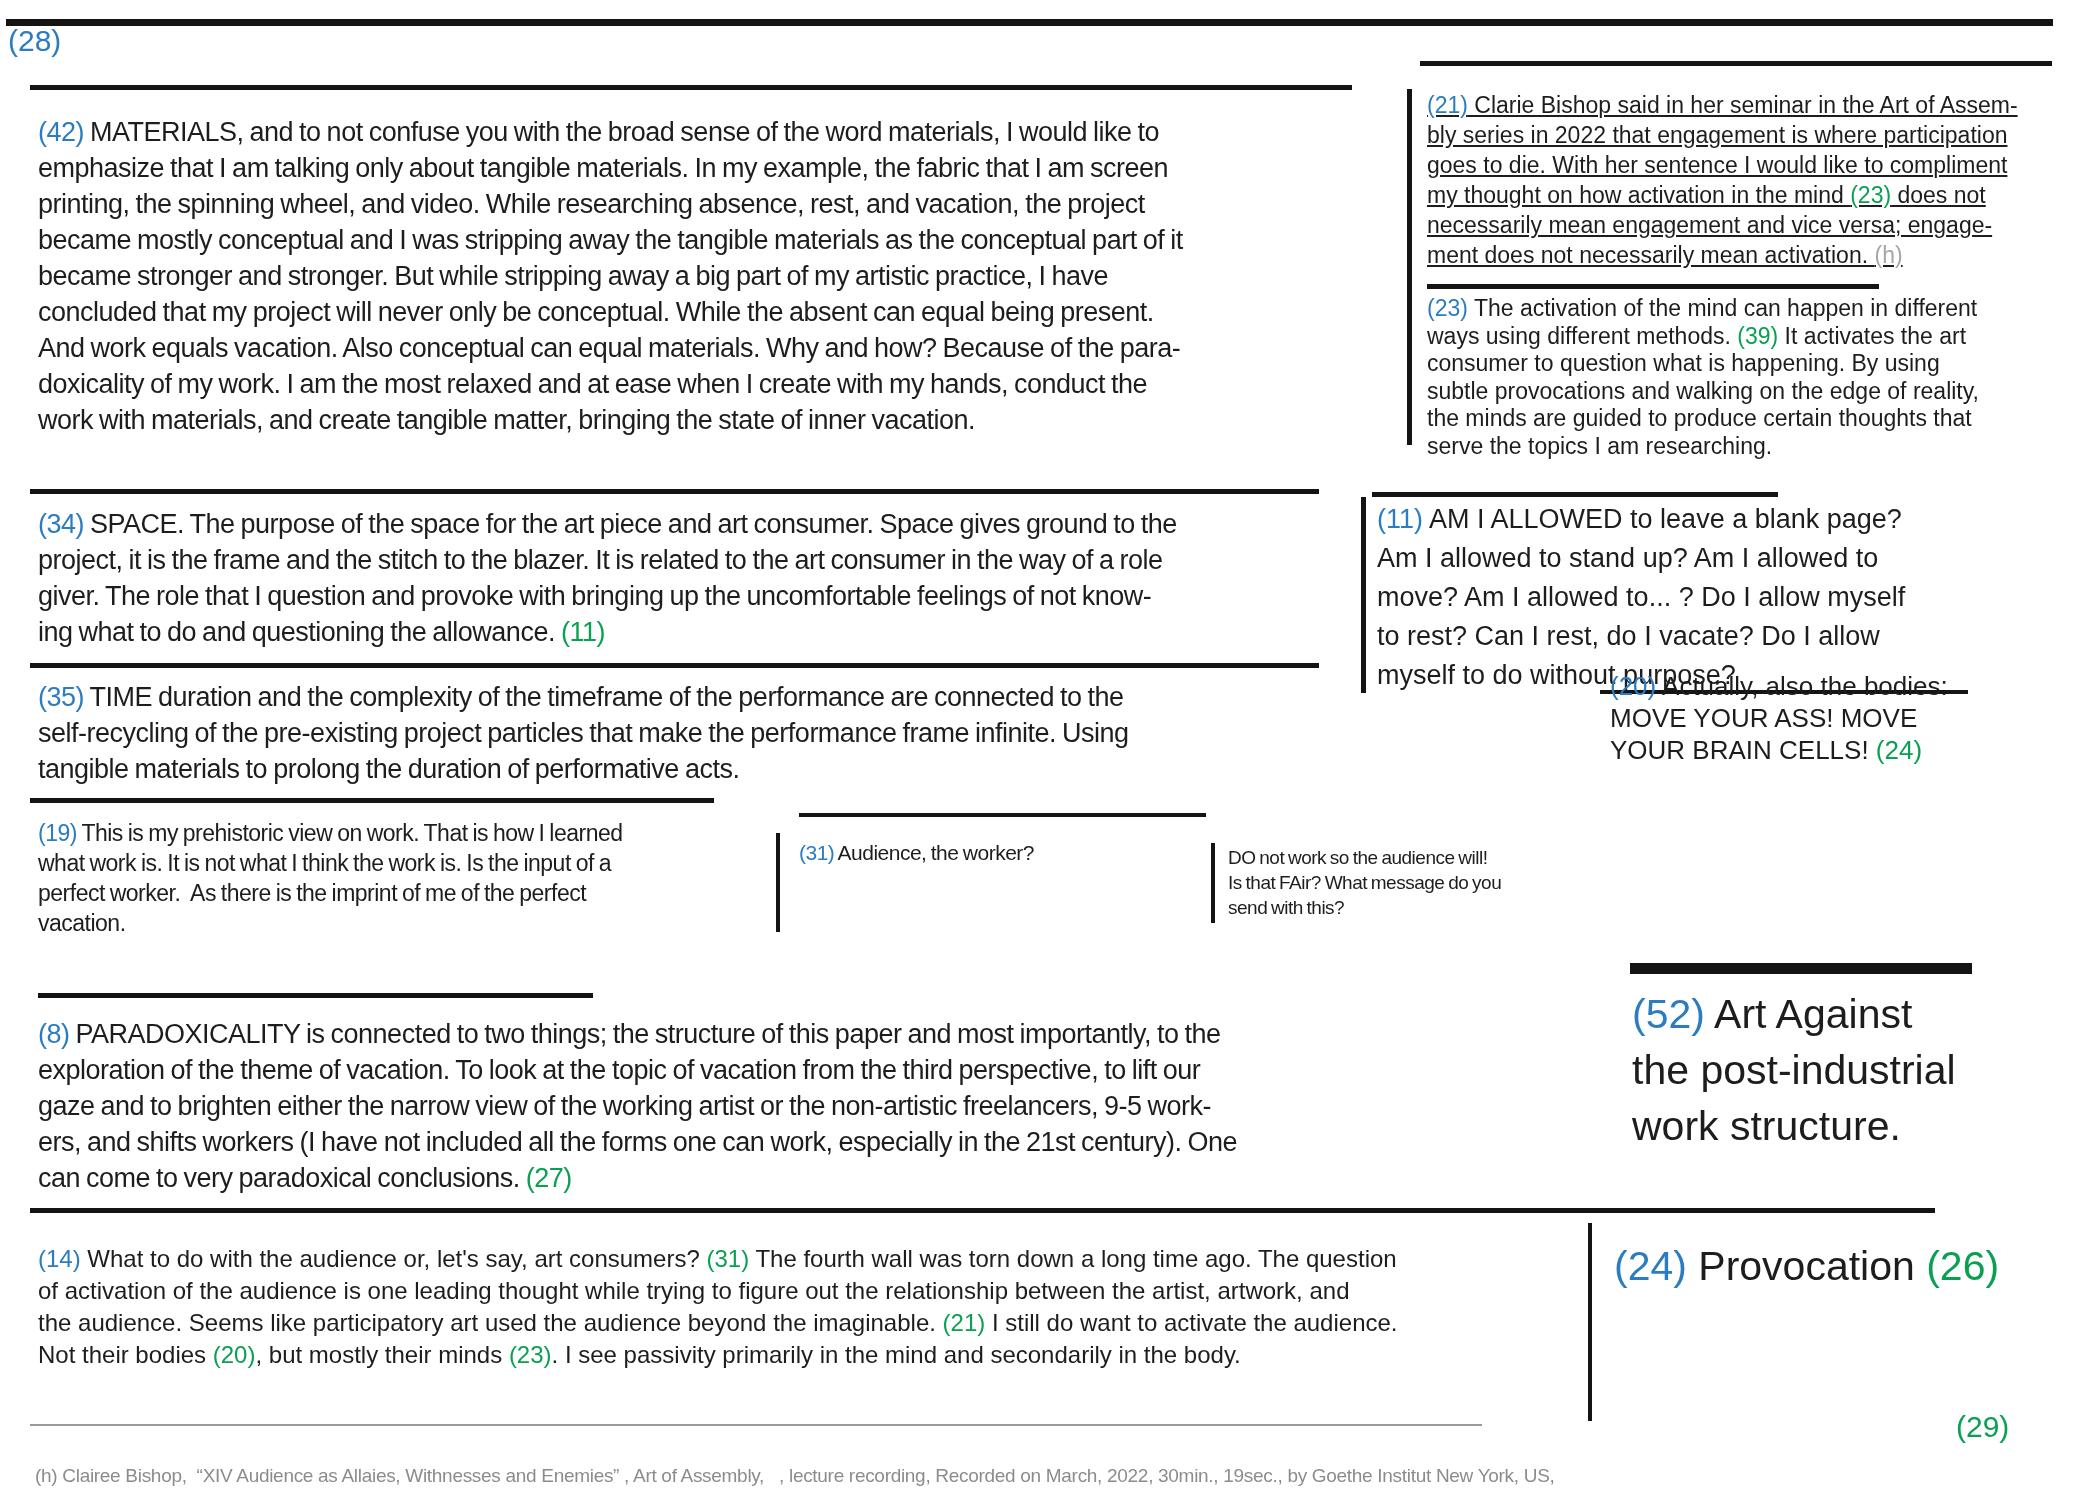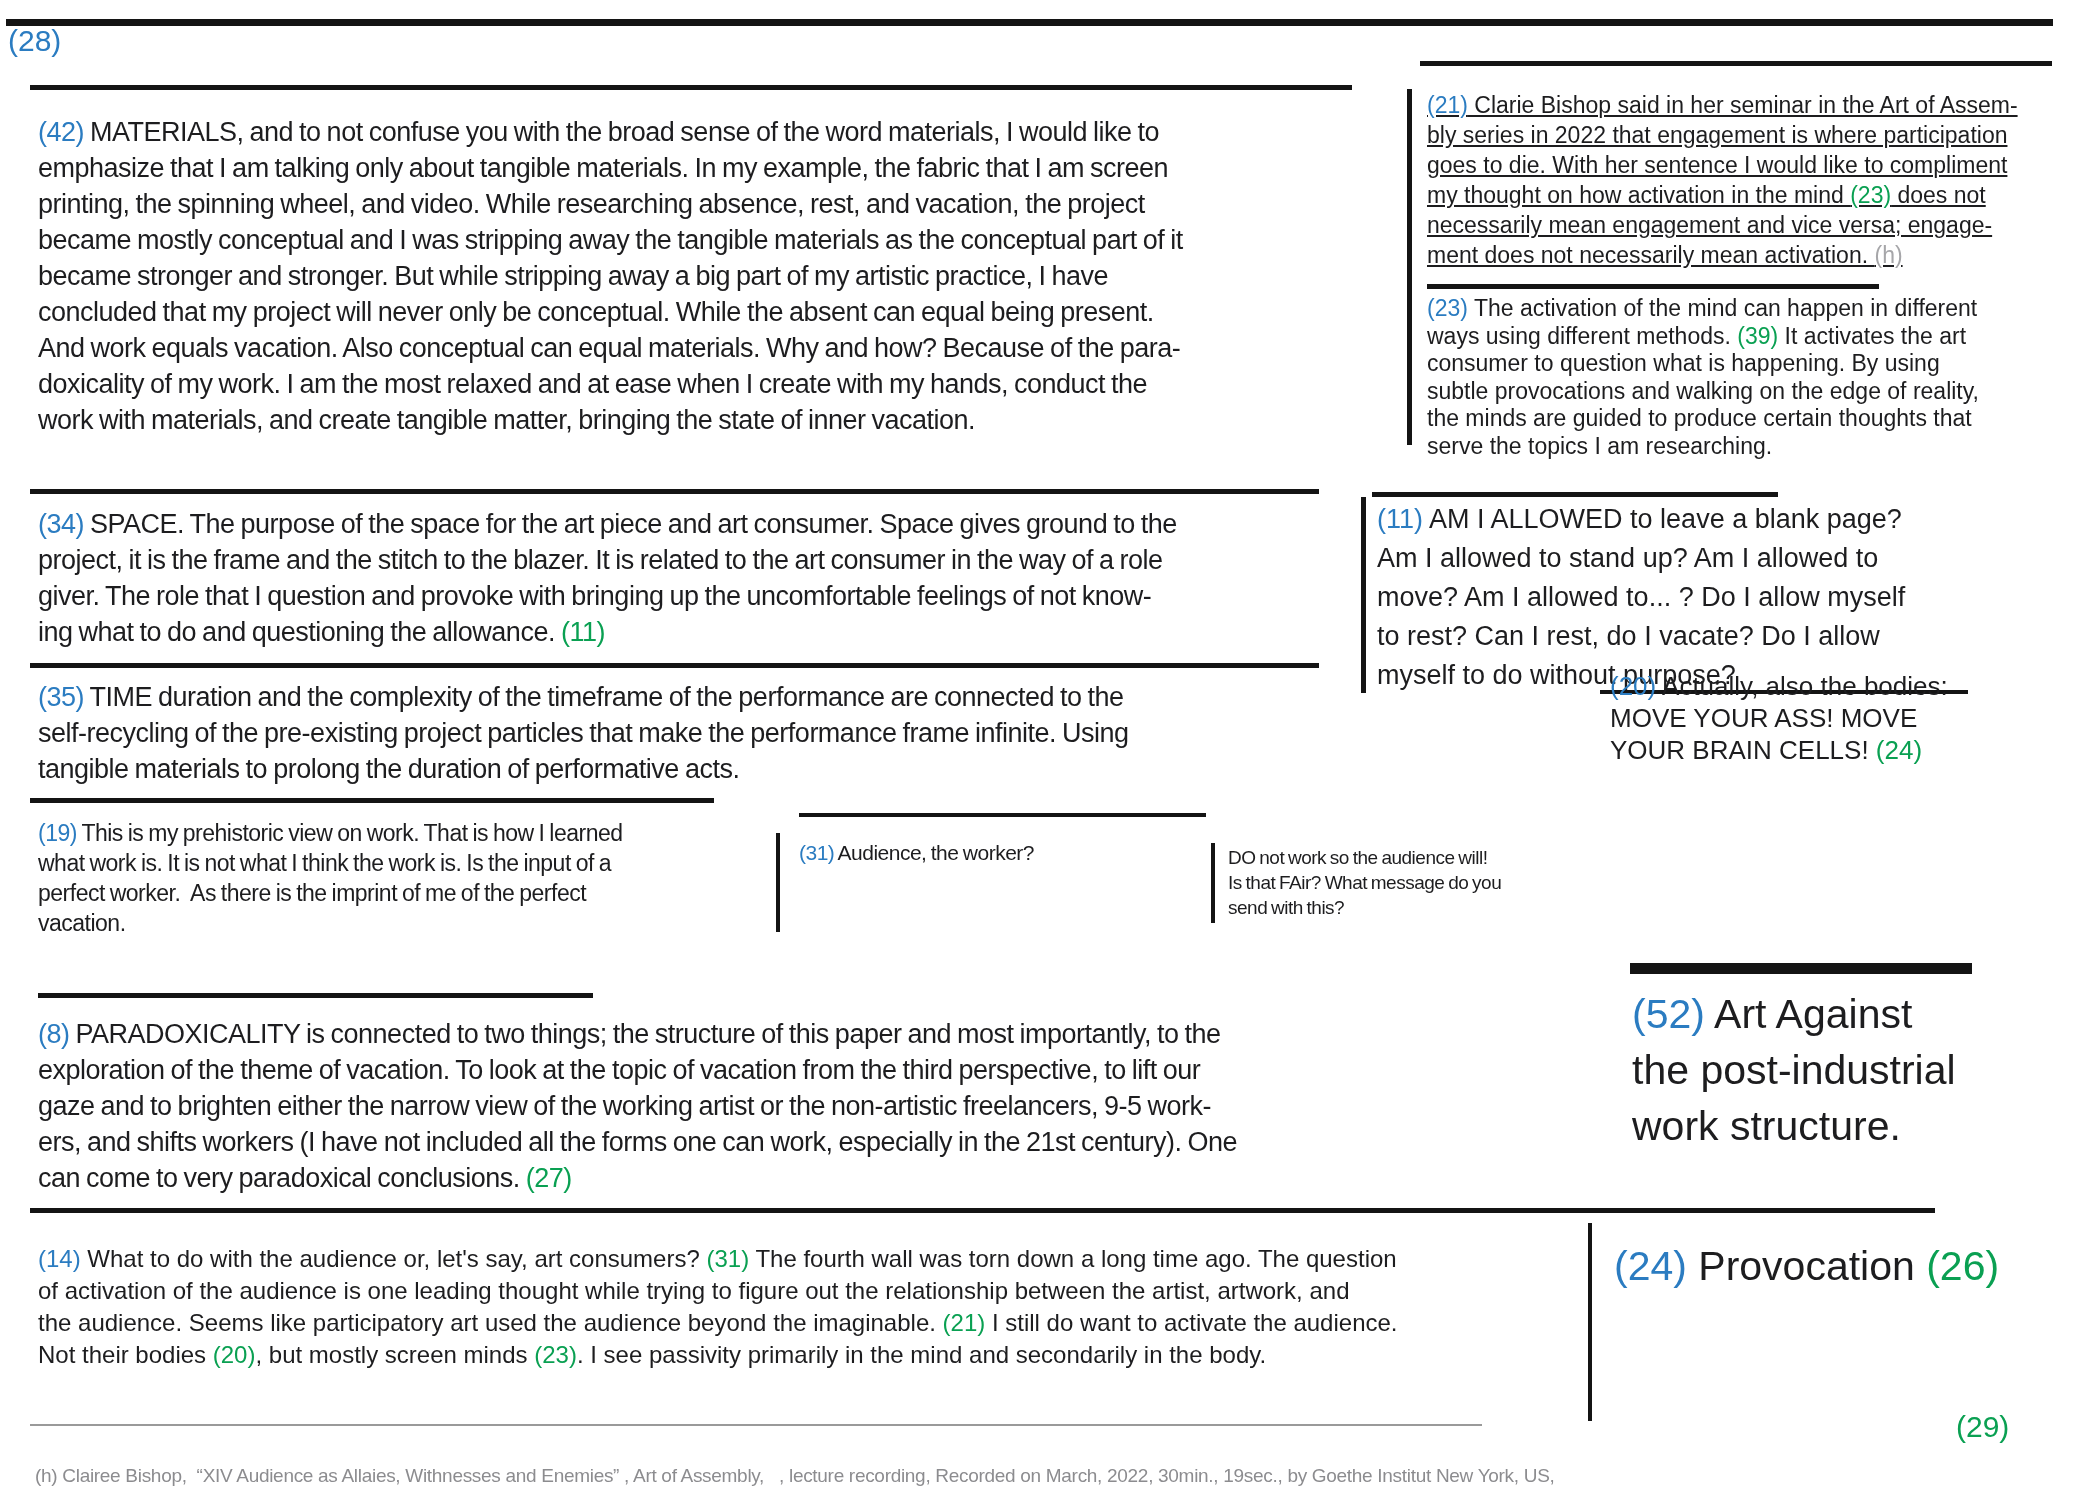--- a/index.html
+++ b/index.html
@@ -111,21 +111,21 @@
 perfect worker. &nbsp;As there is the imprint of me of the perfect
 vacation.</span></div>
   <div class="txt cond b-p8"><span class="c-blue">(8)</span><span> PARADOXICALITY is connected to two things; the structure of this paper and most importantly, to the
 exploration of the theme of vacation. To look at the topic of vacation from the third perspective, to lift our
 gaze and to brighten either the narrow view of the working artist or the non-artistic freelancers, 9-5 work-
 ers, and shifts workers (I have not included all the forms one can work, especially in the 21st century). One
 can come to very paradoxical conclusions. </span><span class="c-green">(27)</span></div>
   <div class="txt b-p14"><span class="c-blue">(14)</span><span> What to do with the audience or, let's say, art consumers? </span><span class="c-green">(31)</span><span> The fourth wall was torn down a long time ago. The question
 of activation of the audience is one leading thought while trying to figure out the relationship between the artist, artwork, and
 the audience. Seems like participatory art used the audience beyond the imaginable. </span><span class="c-green">(21)</span><span> I still do want to activate the audience.
-Not their bodies </span><span class="c-green">(20)</span><span>, but mostly screen minds </span><span class="c-green">(23)</span><span>. I see passivity primarily in the mind and secondarily in the body.</span></div>
+Not their bodies </span><span class="c-green">(20)</span><span>, but mostly their minds </span><span class="c-green">(23)</span><span>. I see passivity primarily in the mind and secondarily in the body.</span></div>
 
   <div class="txt cond b-h31"><span class="c-blue">(31)</span><span> Audience, the worker?</span></div>
   <div class="txt cond b-note"><span>DO not work so the audience will!
 Is that FAir? What message do you
 send with this?</span></div>
 
   <div class="txt b-p21"><span class="c-blue">(21)</span><span> Clarie Bishop said in her seminar in the Art of Assem-
 bly series in 2022 that engagement is where participation
 goes to die. With her sentence I would like to compliment
 my thought on how activation in the mind </span><span class="c-green">(23)</span><span> does not

